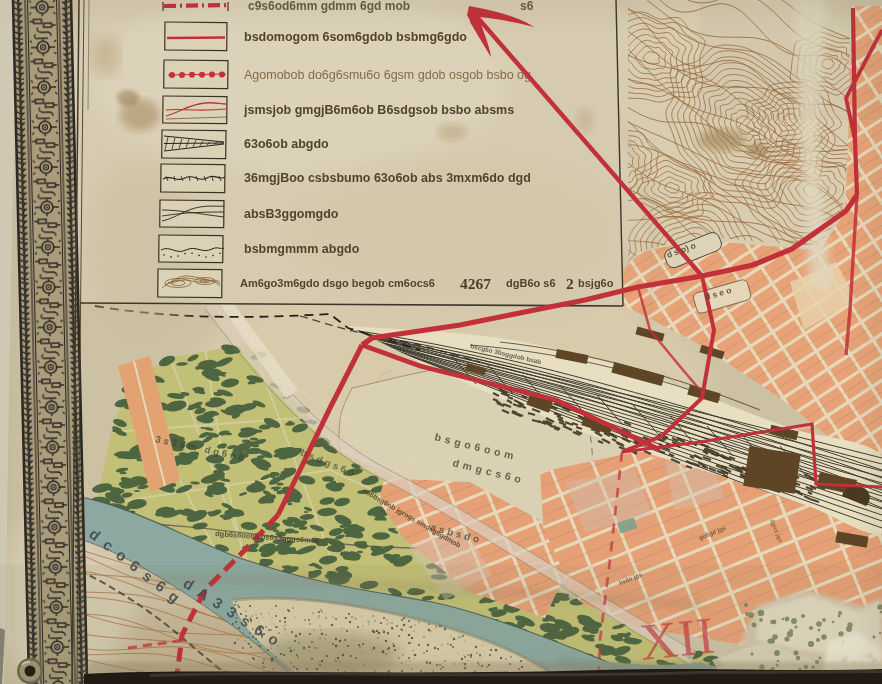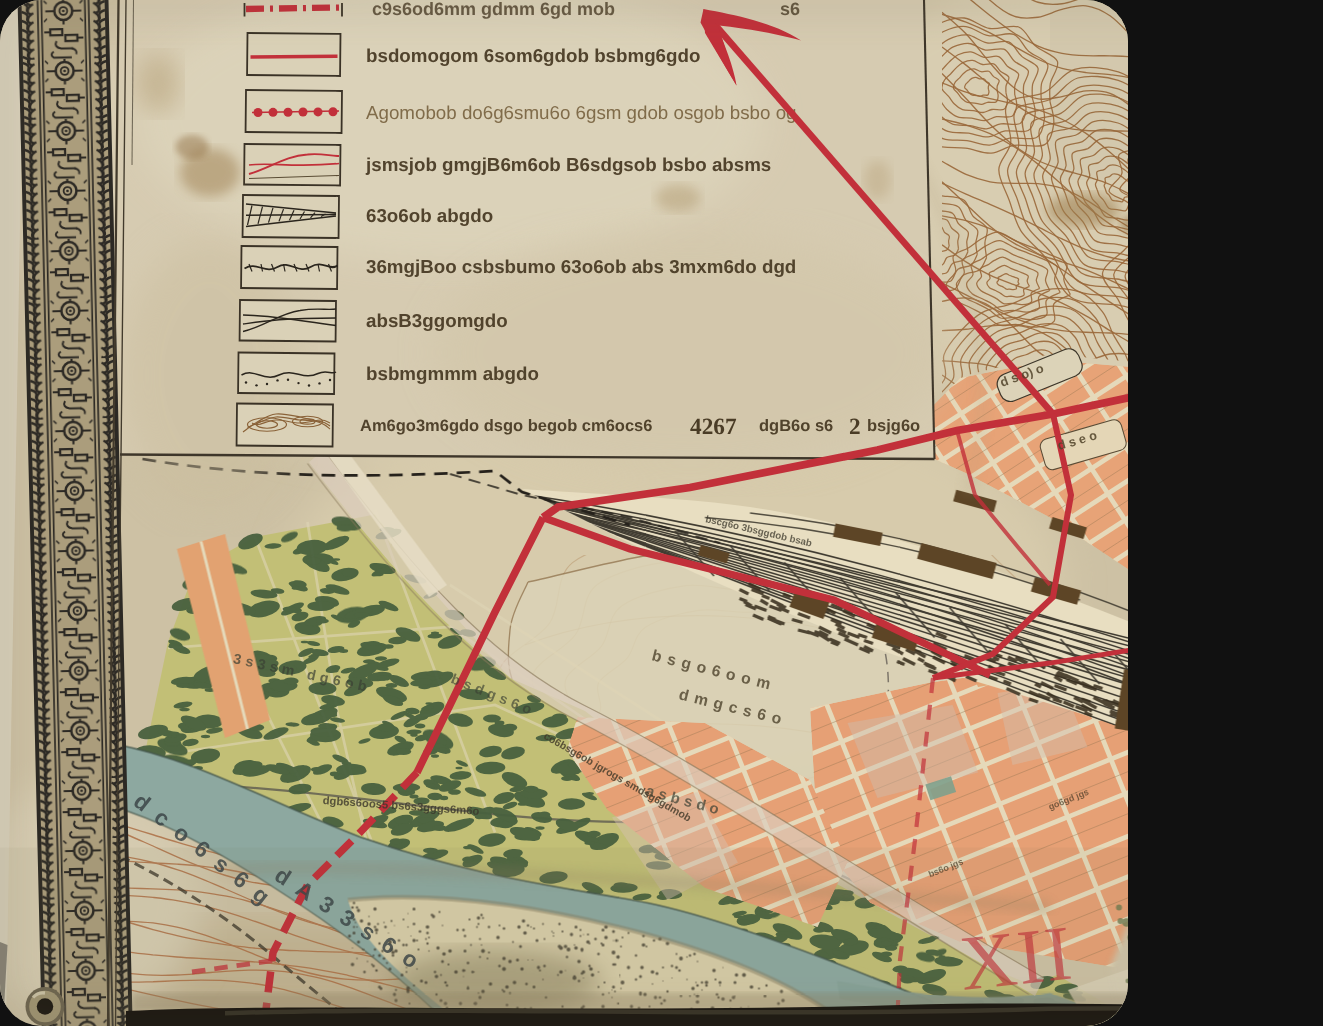--- a/index.html
+++ b/index.html
@@ -1,15 +1,15 @@
 <!DOCTYPE html>
 <html><head><meta charset="utf-8">
 <style>
 html,body{margin:0;padding:0;background:#111;}
-#map{position:relative;width:752px;height:684px;overflow:hidden;font-family:"Liberation Sans",sans-serif;border-radius:28px;}
+#map{position:relative;width:882px;height:684px;overflow:hidden;font-family:"Liberation Sans",sans-serif;}
 </style></head><body>
 <div id="map">
 <svg width="882" height="684" viewBox="0 0 882 684" xmlns="http://www.w3.org/2000/svg">
 <defs>
 <filter id="blur2">
           <feGaussianBlur stdDeviation="2"></feGaussianBlur>
         </filter>
 <filter id="blur4">
           <feGaussianBlur stdDeviation="4"></feGaussianBlur>
         </filter>

